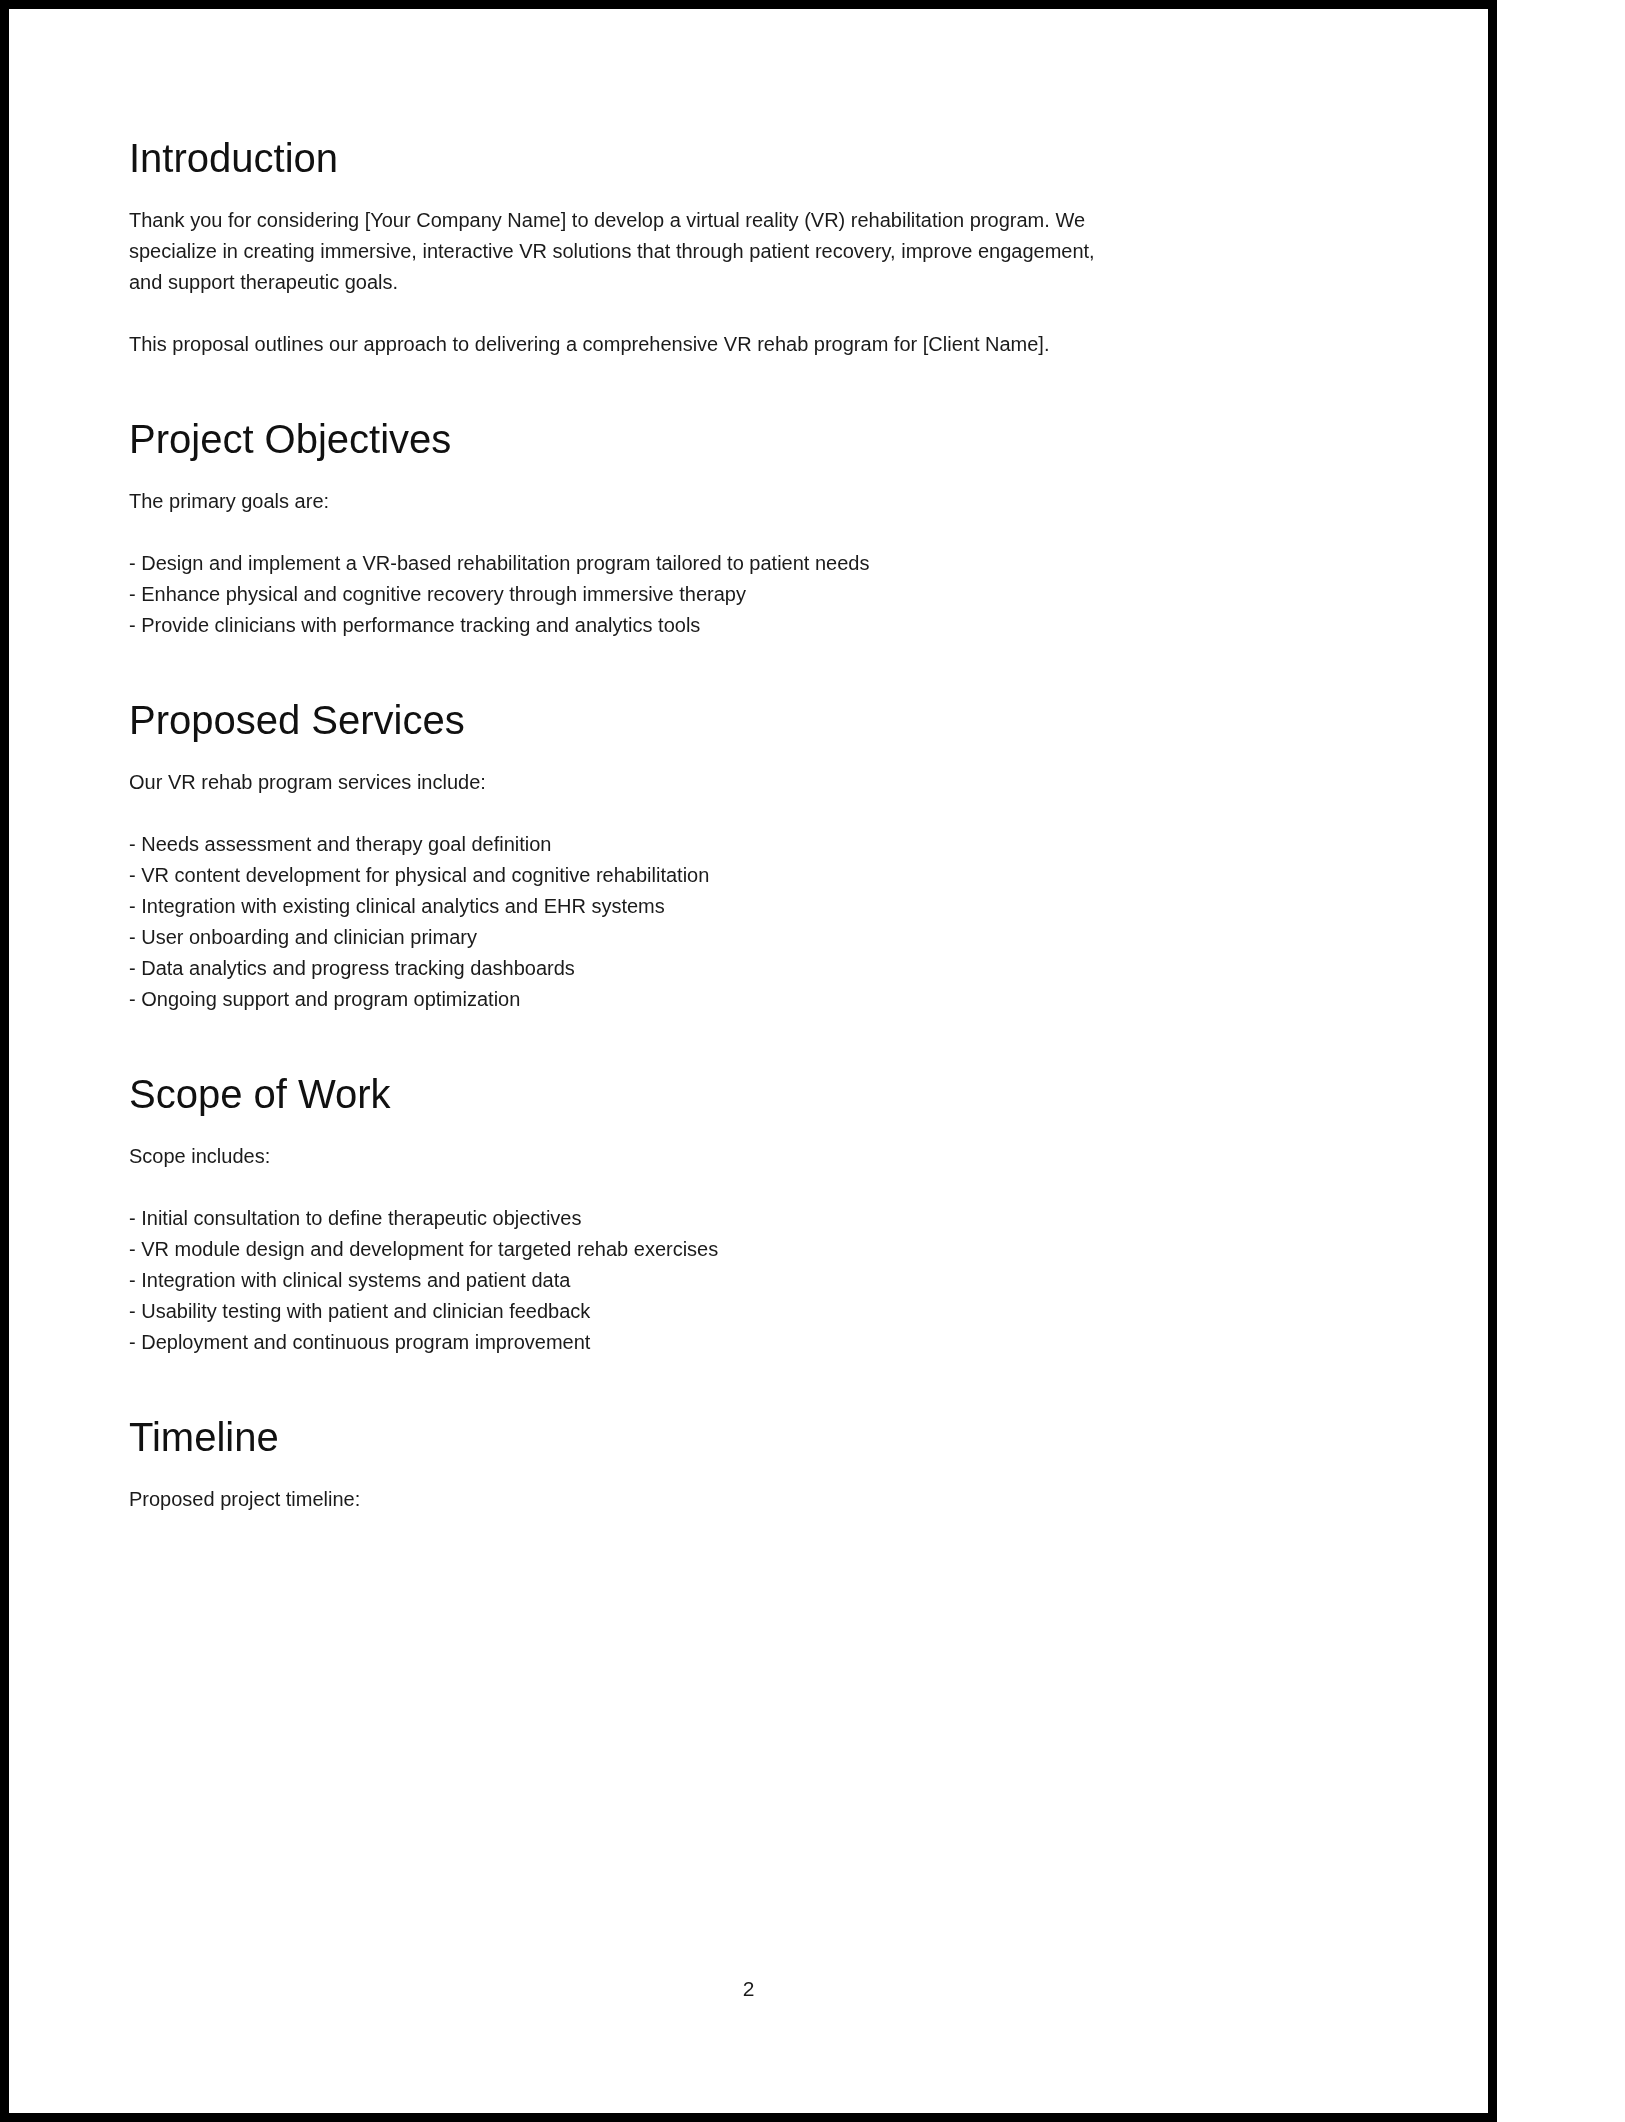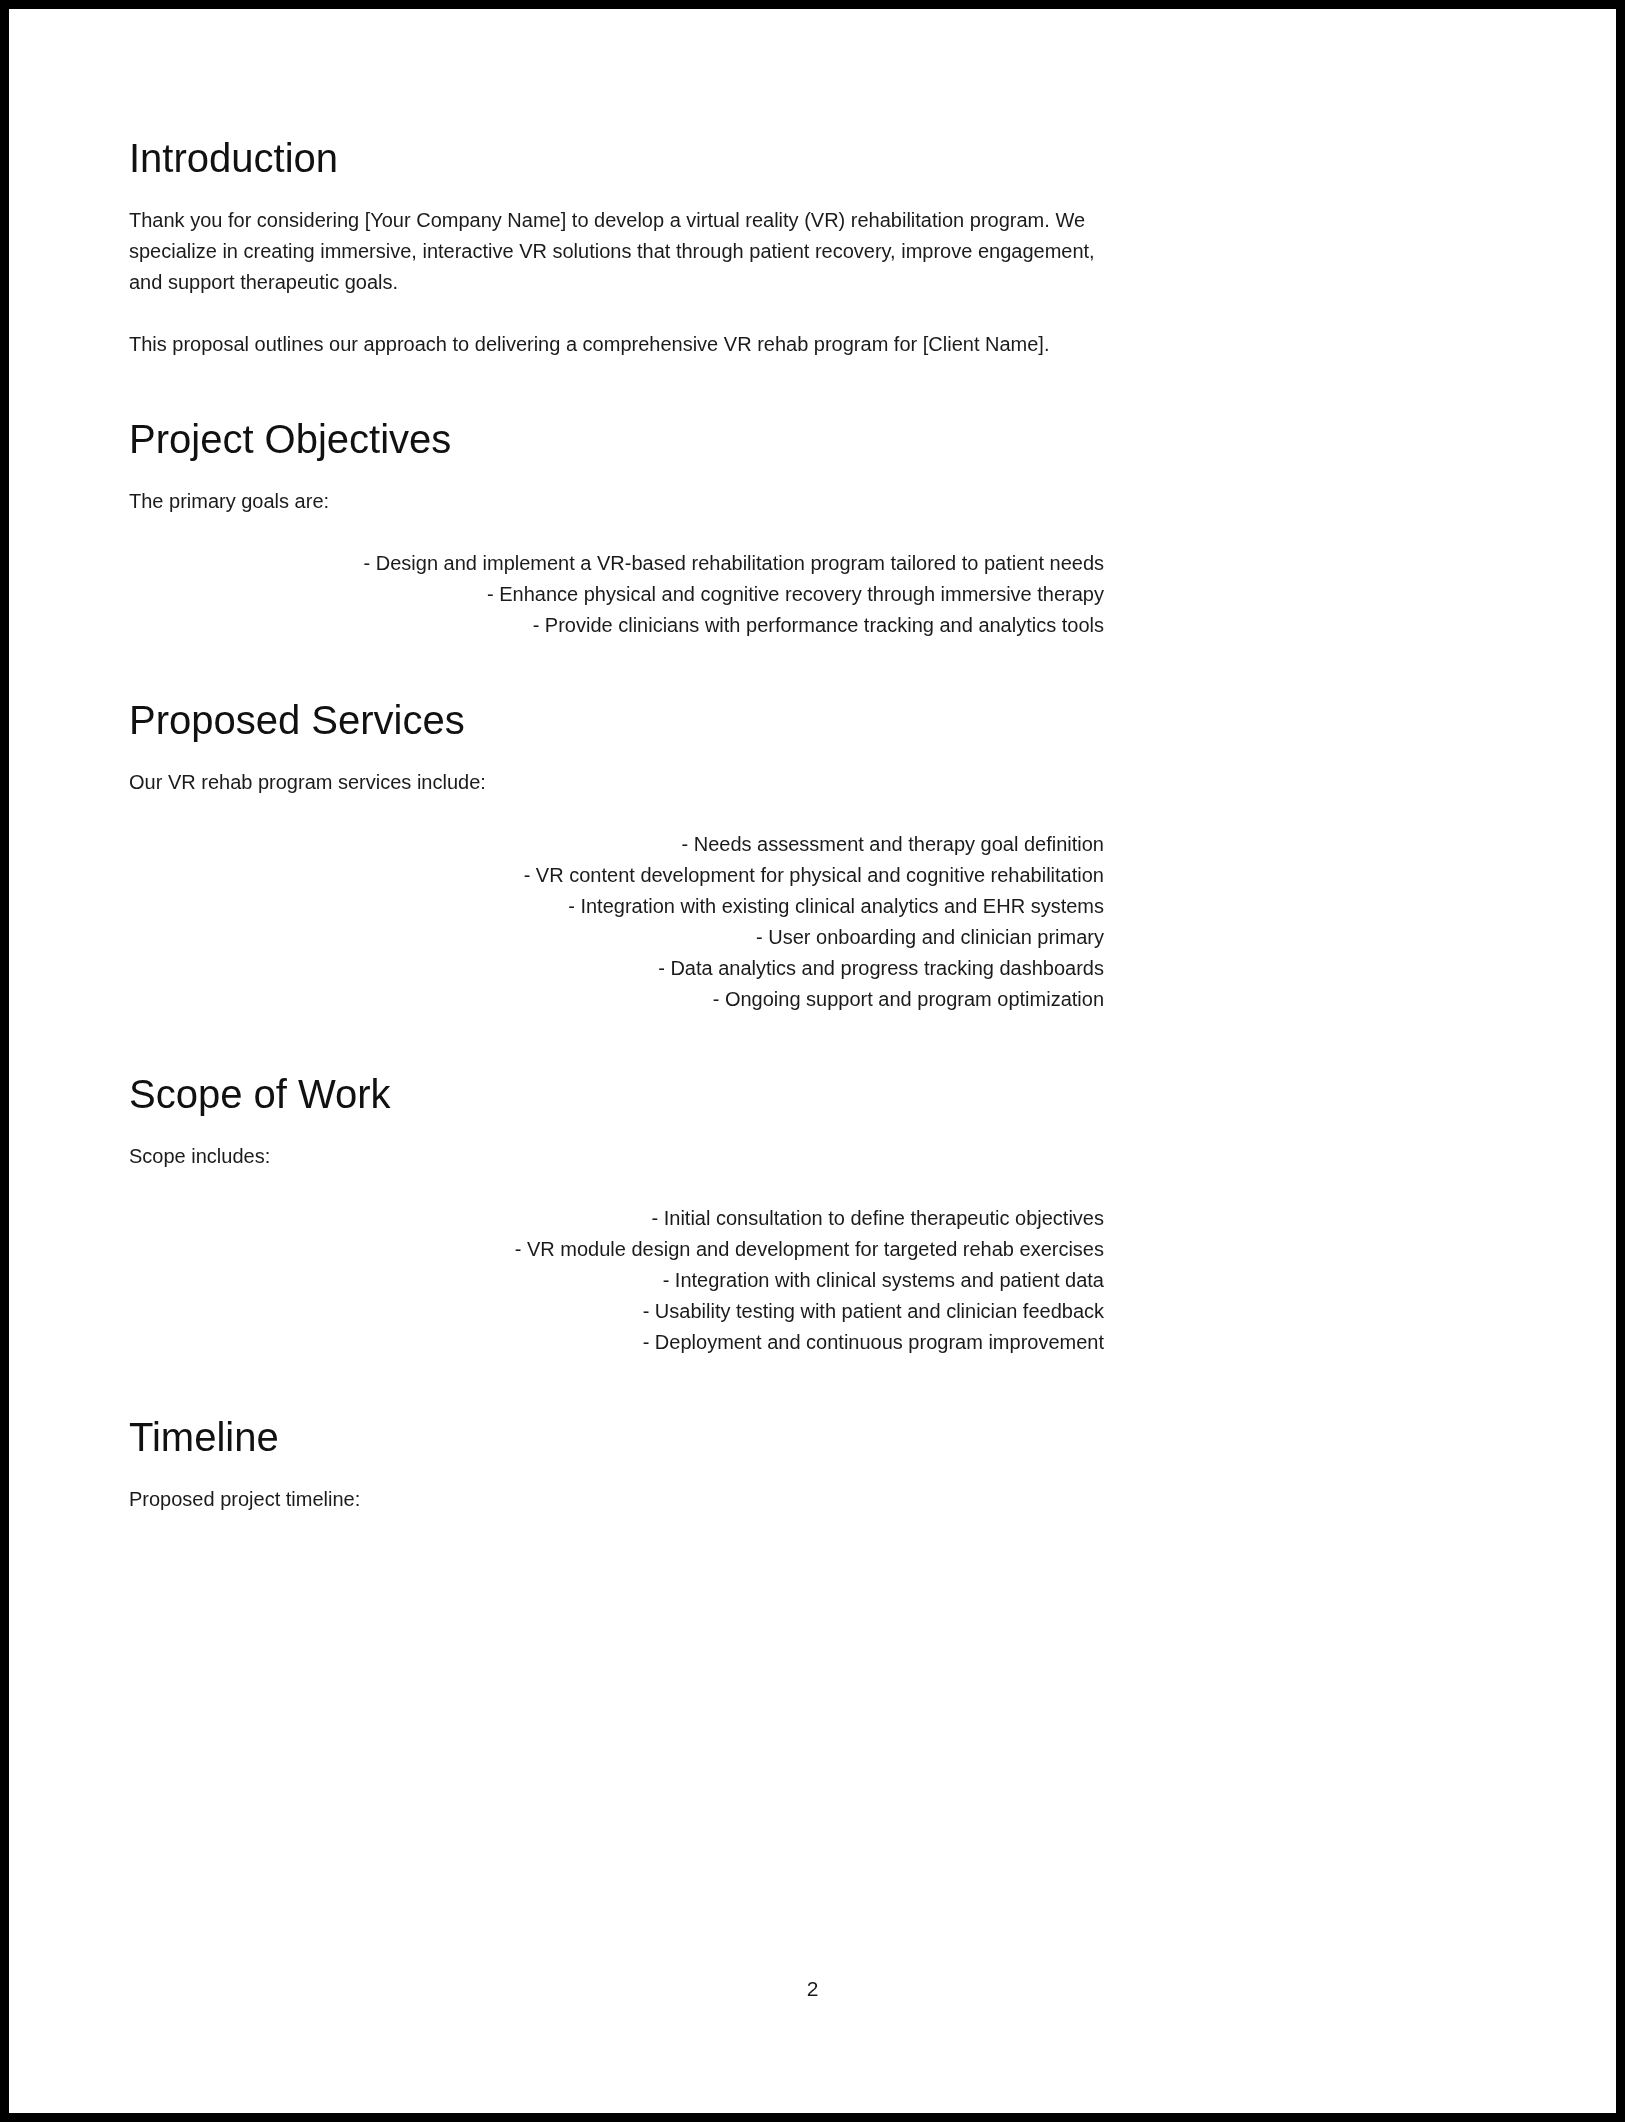--- a/index.html
+++ b/index.html
@@ -6,21 +6,21 @@
   html, body {
     margin: 0;
     padding: 0;
     background: #ffffff;
   }
   body {
     font-family: "Liberation Sans", sans-serif;
     color: #1b1b1b;
   }
   .frame {
-    width: 1625px;
+    width: 1497px;
     min-height: 2122px;
     border: 9px solid #000000;
     background: #ffffff;
     display: flex;
     flex-direction: column;
   }
   .content {
     padding: 126px 140px 0 120px;
     width: 100%;
   }
@@ -35,21 +35,20 @@
     margin-top: 0;
   }
   .para {
     font-size: 20px;
     line-height: 31px;
     margin: 0 0 31px 0;
     max-width: 975px;
   }
   .list {
     margin: 0 0 8px 0;
-    text-align: right;
   }
   .list .list-line {
     font-size: 20px;
     line-height: 31px;
     margin: 0;
     max-width: 975px;
   }
   .footer {
     margin-top: auto;
     text-align: center;

